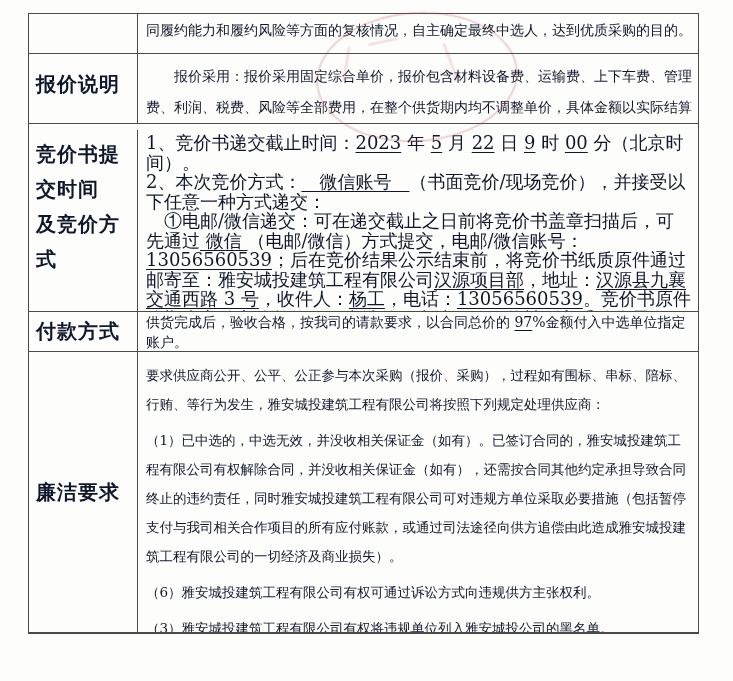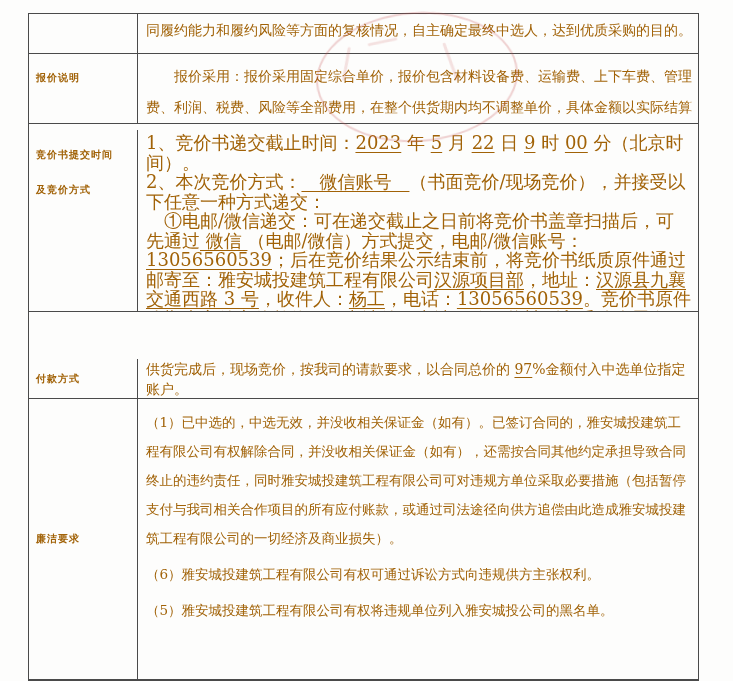--- a/index.html
+++ b/index.html
@@ -2,45 +2,45 @@
 <html><head>
 <meta charset="utf-8">
 <style>
   html,body{margin:0;padding:0;}
   .page{
     position:relative;
     width:733px;height:681px;
     background:#fdfdfc;
     overflow:hidden;
     font-family:"DejaVu Serif","Liberation Serif",serif;
-    color:#a16207;
+    color:#0f172a;
   }
   .doc-table{
     position:absolute;left:28px;top:13px;width:671px;
     border:1px solid #4a4a4a;
     border-bottom-width:2px;
     background:transparent;
     box-sizing:border-box;
     z-index:1;
   }
   .t-row{display:flex;box-sizing:border-box;border-bottom:1px solid #4a4a4a;}
   .t-row:last-child{border-bottom:none;}
   .r0{height:40px;}
   .r1{height:70px;}
   .r2{height:182px;margin-top:6px;}
-  .r3{height:40px;margin-top:47px;}
+  .r3{height:40px;}
   .r4{height:280px;}
   .label-cell{
     width:109px;flex:0 0 109px;
     border-right:1px solid #4a4a4a;
     box-sizing:border-box;
     padding-left:7px;padding-right:2px;
     font-family:"DejaVu Sans","Liberation Sans",sans-serif;
     font-weight:600;
-    font-size:10px;
+    font-size:20px;
     letter-spacing:1px;
     white-space:pre-line;
     display:flex;flex-direction:column;justify-content:flex-start;
   }
   .r1 .label-cell{padding-top:17px;}
   .r2 .label-cell{padding-top:7px;line-height:35px;}
   .r3 .label-cell,.r4 .label-cell{justify-content:center;}
   .content-cell{
     flex:1;box-sizing:border-box;
     padding:0 6px 0 8px;
@@ -104,27 +104,28 @@
       <div class="content-cell">
           <p><span>1、竞价书递交截止时间：</span><span class="u">2023</span><span> 年 </span><span class="u">5</span><span> 月 </span><span class="u">22</span><span> 日 </span><span class="u">9</span><span> 时 </span><span class="u">00</span><span> 分（北京时间）。</span></p>
           <p><span>2、本次竞价方式：</span><span class="u">　微信账号　</span><span>（书面竞价/现场竞价），并接受以下任意一种方式递交：</span></p>
           <p style="text-indent: 1em;"><span>①电邮/微信递交：可在递交截止之日前将竞价书盖章扫描后，可先通过</span><span class="u"> 微信 </span><span>（电邮/微信）方式提交，电邮/微信账号：</span><span class="u">13056560539</span><span>；后在竞价结果公示结束前，将竞价书纸质原件通过邮寄至：雅安城投建筑工程有限公司</span><span class="u">汉源项目部</span><span>，地址：</span><span class="u">汉源县九襄交通西路 3 号</span><span>，收件人：</span><span class="u">杨工</span><span>，电话：</span><span class="u">13056560539</span><span>。竞价书原件逾期未交的竞价单位，已中选的，中选无效，将被列入采购人黑名单；未中选的，也将被列入采购人黑名单。</span></p>
         </div>
     </div>
 
     <div class="t-row r3">
       <div class="label-cell">付款方式</div>
       <div class="content-cell">
-          <p><span>供货完成后，现场竞价，按我司的请款要求，以合同总价的 </span><span class="u">97</span><span>%金额付入中选单位指定账户。</span></p>
+          <p><span>供货完成后，验收合格，按我司的请款要求，以合同总价的 </span><span class="u">97</span><span>%金额付入中选单位指定账户。</span></p>
         </div>
     </div>
 
     <div class="t-row r4">
       <div class="label-cell">廉洁要求</div>
       <div class="content-cell">
+          <p><span>要求供应商公开、公平、公正参与本次采购（报价、采购），过程如有围标、串标、陪标、行贿、等行为发生，雅安城投建筑工程有限公司将按照下列规定处理供应商：</span></p>
           <p><span>（1）已中选的，中选无效，并没收相关保证金（如有）。已签订合同的，雅安城投建筑工程有限公司有权解除合同，并没收相关保证金（如有），还需按合同其他约定承担导致合同终止的违约责任，同时雅安城投建筑工程有限公司可对违规方单位采取必要措施（包括暂停支付与我司相关合作项目的所有应付账款，或通过司法途径向供方追偿由此造成雅安城投建筑工程有限公司的一切经济及商业损失）。</span></p>
           <p><span>（6）雅安城投建筑工程有限公司有权可通过诉讼方式向违规供方主张权利。</span></p>
-          <p><span>（5）雅安城投建筑工程有限公司有权将违规单位列入雅安城投公司的黑名单。</span></p>
+          <p><span>（3）雅安城投建筑工程有限公司有权将违规单位列入雅安城投公司的黑名单。</span></p>
         </div>
     </div>
 
   </div>
 </div>
 
 </body></html>

